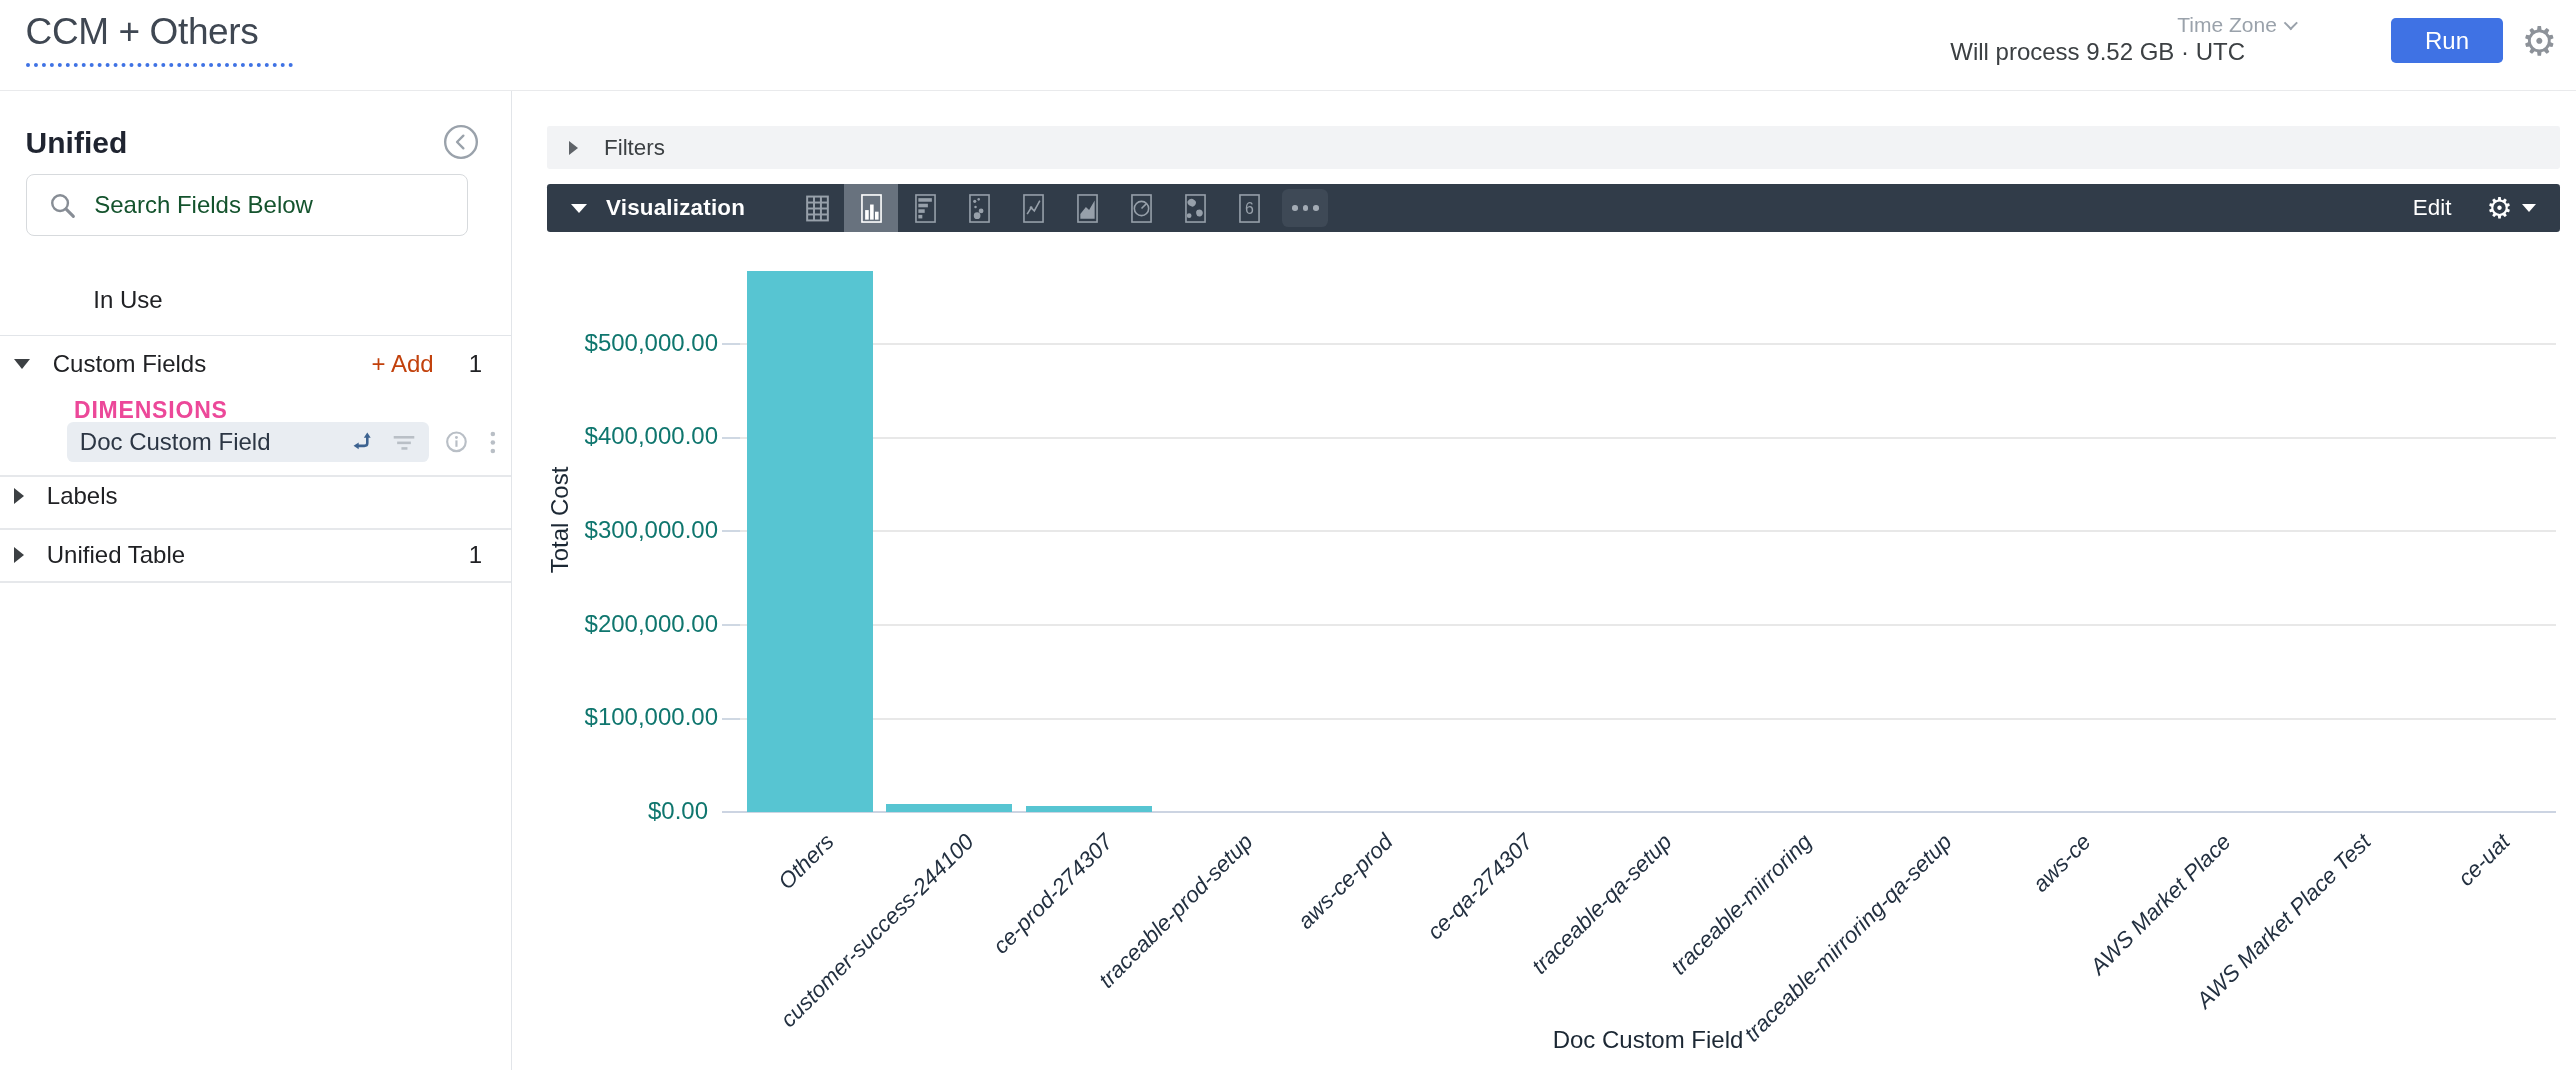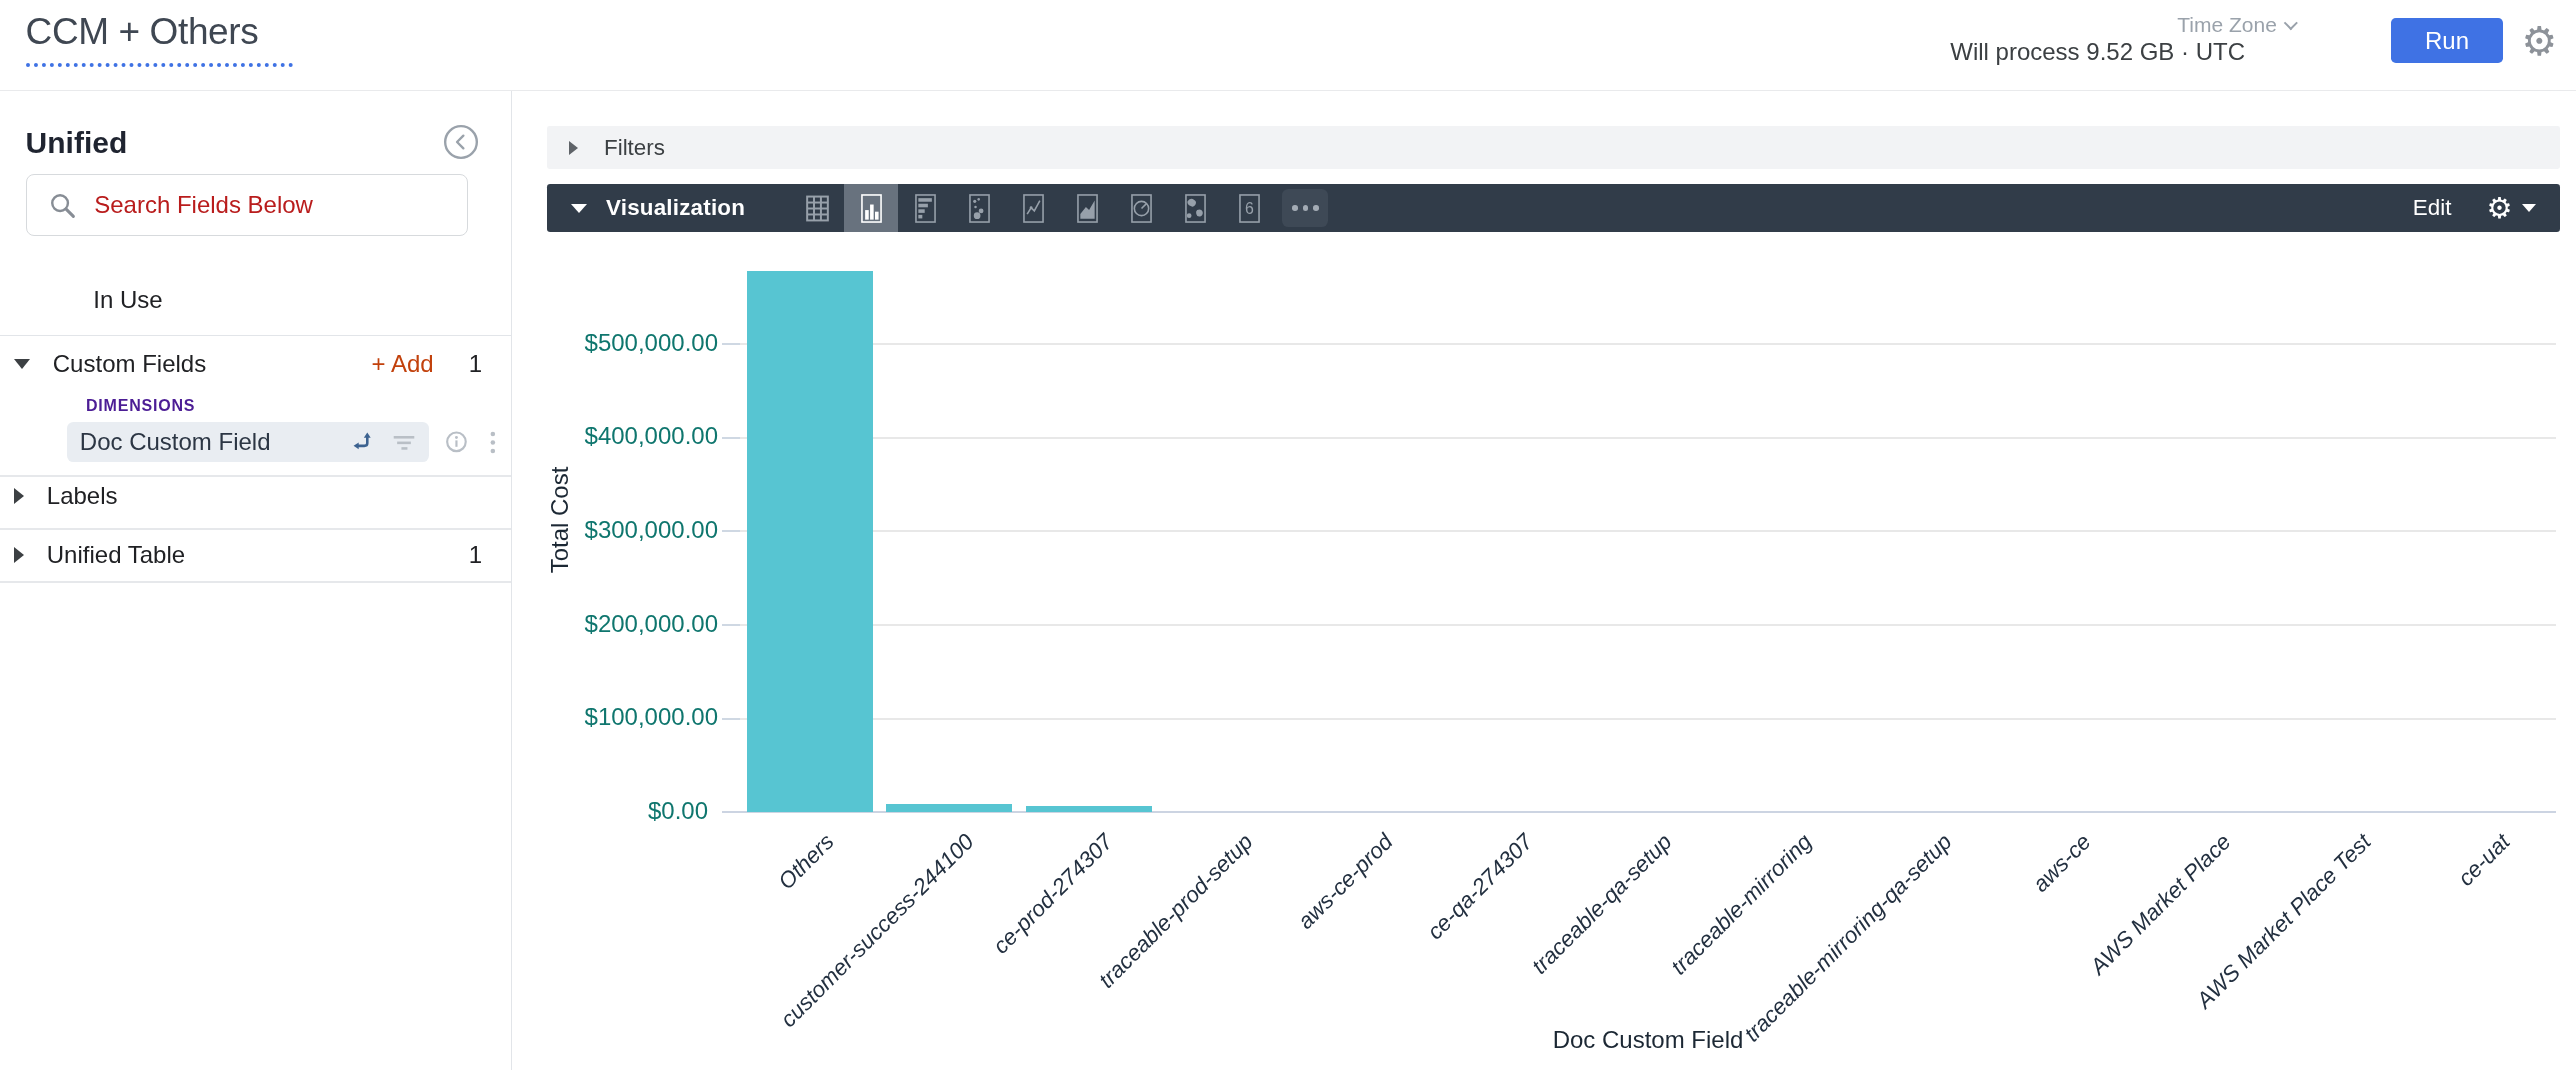--- a/index.html
+++ b/index.html
@@ -28,41 +28,41 @@
 
   
   .sidebar { position:absolute; left:0; top:91px; width:512px; bottom:0;
              background:#fff; border-right:1.6px solid #e2e5e9; z-index:4; }
   .side-title { position:absolute; left:25.6px; top:35px; font-size:30px;
                 font-weight:700; color:#1f2430; }
   .collapse-btn { position:absolute; left:442px; top:32px; width:38px; height:38px; cursor:pointer; }
   .search-box { position:absolute; left:25.6px; top:83px; width:442px; height:62px;
                 border:1.6px solid #d7dadd; border-radius:8px; display:flex;
                 align-items:center; padding-left:21px; background:#fff; }
-  .search-ph { margin-left:17.6px; font-size:24px; color:#b91c1c; }
+  .search-ph { margin-left:17.6px; font-size:24px; color:#14532d; }
   .tabs { position:absolute; left:0; top:173px; width:100%; height:72px;
           border-bottom:1.6px solid #e2e5e9; display:flex; }
   .tab { display:flex; align-items:center; justify-content:center; font-size:24px;
          font-weight:500; cursor:pointer; position:relative; }
   .tab.t1 { width:208px; color:#2f6be4; }
   .tab.t2 { width:256px; color:#202124; }
   .tab.t1::after { content:""; position:absolute; left:0; bottom:-1.6px; width:100%;
                    height:4.8px; background:#3f72e4; }
   .caret-down-sm { width:0; height:0; border-left:8.8px solid transparent;
                    border-right:8.8px solid transparent; border-top:10.4px solid #3c4043; }
   .caret-right-sm { width:0; height:0; border-top:8.8px solid transparent;
                     border-bottom:8.8px solid transparent; border-left:10.4px solid #3c4043; }
   .sec-row { position:absolute; left:0; width:100%; display:flex; align-items:center;
              padding:0 29px 0 14.4px; cursor:pointer; }
   .sec-row .lbl { margin-left:22.4px; font-size:24px; font-weight:500; color:#202124; }
   .sec-row .spacer { flex:1; }
   .add-link { color:#c2410c; font-size:24px; margin-right:35px; cursor:pointer;text-align:right; }
   .sec-count { font-size:24px; font-weight:500; color:#202124; }
-  .dims-label { position:absolute; left:86px; top:306px; font-size:16px;
-                letter-spacing:0.8px; font-weight:700; color:#4c1d95; }
+  .dims-label { position:absolute; left:74px; top:306px; font-size:23px;
+                letter-spacing:0.8px; font-weight:700; color:#ec4899; }
   .doc-wrap { position:absolute; left:67px; top:331px; width:429px; height:40px;
               display:flex; align-items:center; }
   .doc-row { flex:0 0 362px; height:40px; background:#e9edf2; border-radius:6.4px;
              display:flex; align-items:center; padding:0 12.8px; cursor:pointer; }
   .doc-row .fname { flex:1; font-size:24px; color:#2c3644; }
   .side-div { position:absolute; left:0; width:100%; height:1.6px; background:#e6e8eb; }
 
   
   .filters-bar { position:absolute; left:547px; top:126px; width:2013px; height:43px;
                  background:#f2f3f5; border-radius:2.4px; display:flex; align-items:center;

